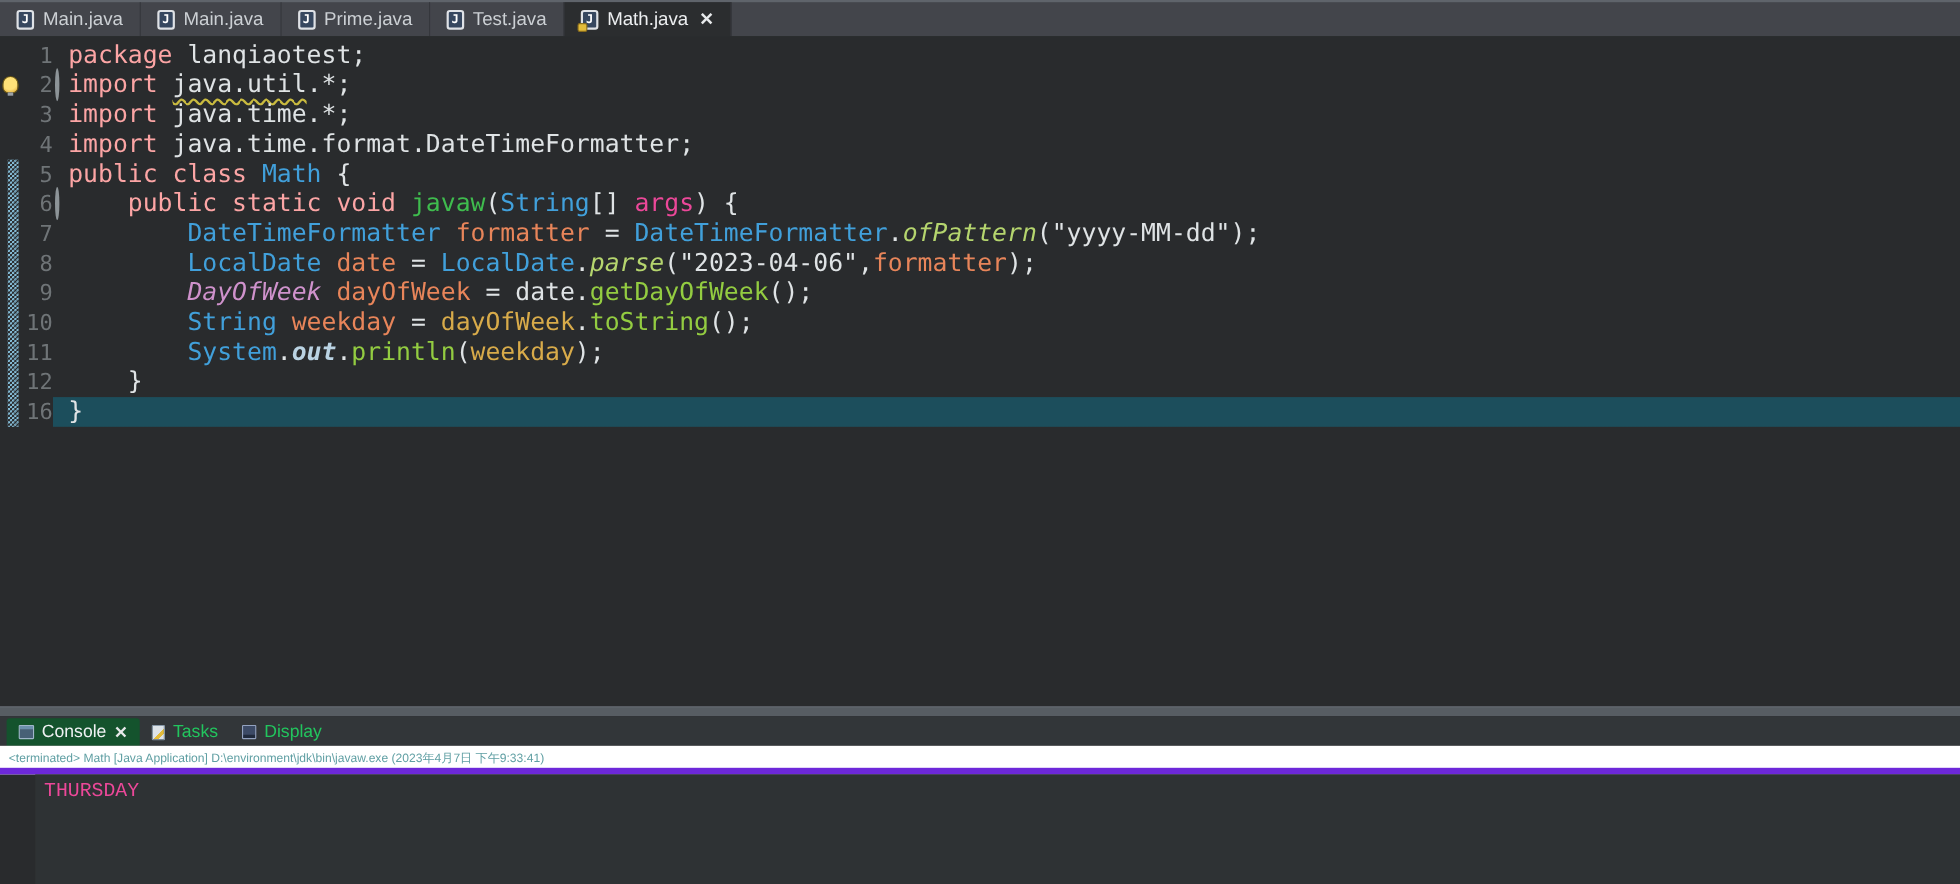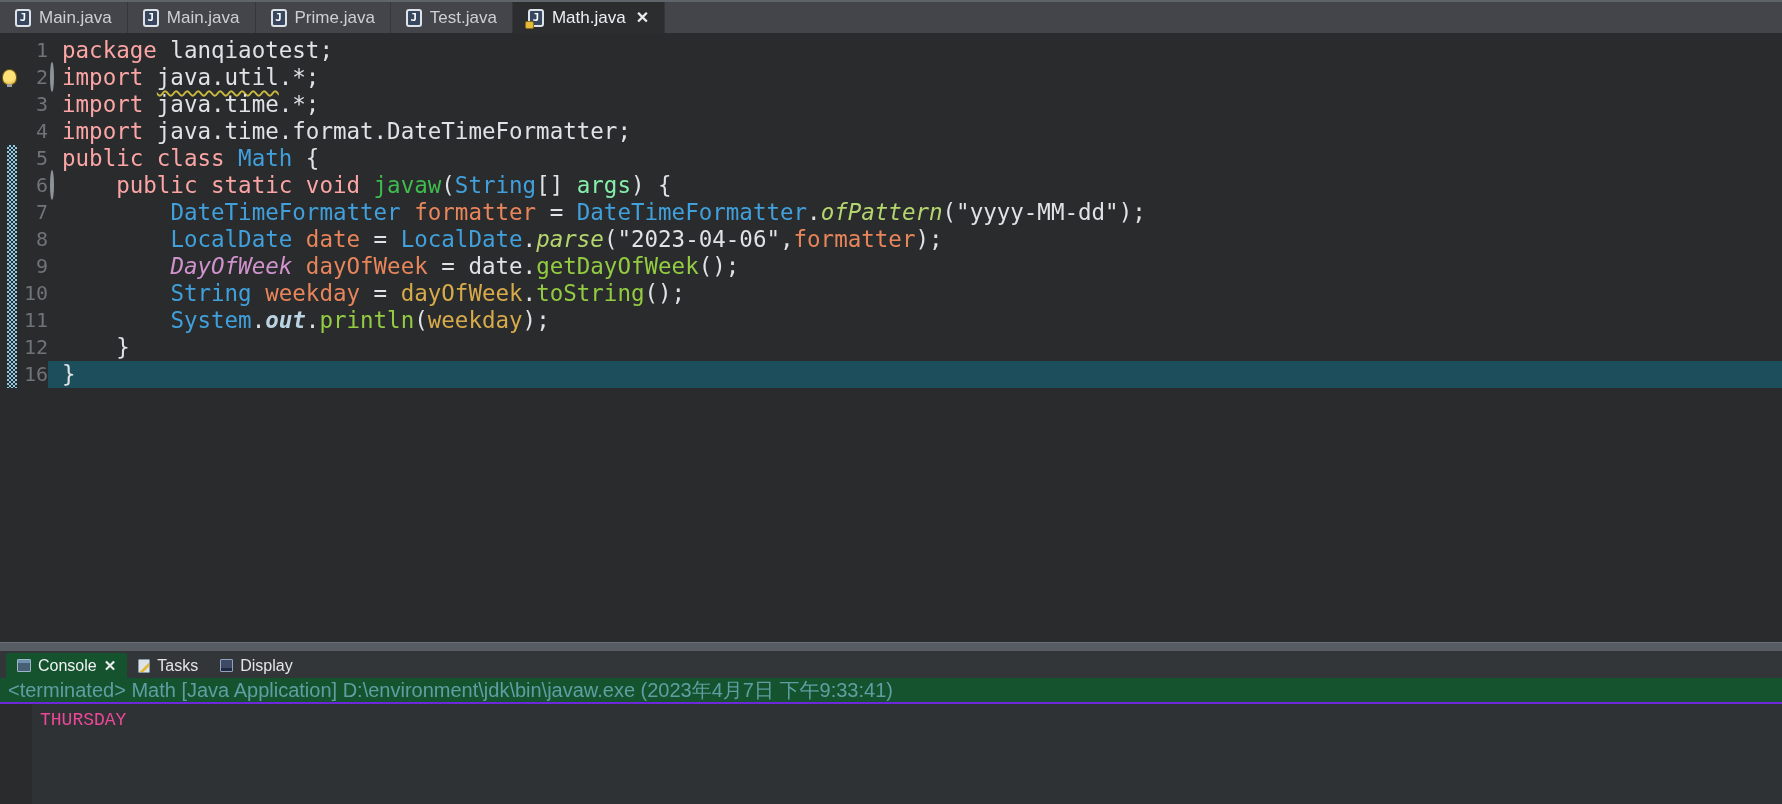--- a/index.html
+++ b/index.html
@@ -30,52 +30,52 @@
   .fold { width:9px; height:9px; border-radius:50%; border:2px solid #8d9498; background:#2c2e30; margin:8px 0 0 2px; }
   .code { white-space:pre; flex:1; }
 
   .kw       { color:#fca5a5; }
   .type     { color:#41a0db; }
   .methdecl { color:#3fbc4e; }
   .stmeth   { color:#b5d56e; font-style:italic;text-align:right; }
   .meth     { color:#93cc41; }
   .var      { color:#e8855a; }
   .ref      { color:#d8ab4a; }
-  .param    { color:#86efac; }
+  .param    { color:#ec4899; }
   .itype    { color:#cf92cc; font-style:italic; }
   .field    { color:#bad3e3; font-weight:bold; font-style:italic; }
   .str      { color:#dfe3e5; }
   .plain    { color:#dfe3e5; }
   .squig { text-decoration:underline wavy #c9ba3f; text-decoration-thickness:2px; text-underline-offset:5px; }
 
   .hatch { position:absolute; left:7px; top:112px; width:10px; height:243px;
      background-image:
        linear-gradient(45deg, #8ecbe8 25%, transparent 25%, transparent 75%, #8ecbe8 75%),
        linear-gradient(45deg, #8ecbe8 25%, transparent 25%, transparent 75%, #8ecbe8 75%);
      background-size:4px 4px; background-position:0 0,2px 2px; }
   .warnicon { position:absolute; left:2px; top:36px; width:15px; height:16px;
      background:radial-gradient(circle at 45% 35%, #ffe278 0 55%, #d89b2a 100%);
      border:1px solid #6e5a14; border-radius:50% 50% 40% 40%; }
   .warnicon:after { content:""; position:absolute; left:4px; bottom:-3px; width:5px; height:3px; background:#9aa0a5; }
 
   
   .sash { height:9px; flex:none; background:#575d63; border-top:1px solid #6b7178; }
   .ctabbar { height:27px; flex:none; background:#323639; display:flex; align-items:flex-end; padding-left:6px; font-size:16px; }
-  .ctab { display:flex; align-items:center; gap:7px; padding:0 11px; height:25px; color:#e5e5e5; }
+  .ctab { display:flex; align-items:center; gap:7px; padding:0 11px; height:25px; color:#22c55e; }
   .ctab.active { background:#14532d; color:#f0f2f4; border-radius:3px 3px 0 0; }
   .console-icon { width:14px; height:13px; flex:none; background:#476076; border:1px solid #9fb6c9;
                   box-shadow:inset 0 3px 0 #6c90ad; border-radius:1px; }
   .tasks-icon { width:12px; height:14px; flex:none; border:1px solid #8899a8; border-radius:1px;
                 background:linear-gradient(135deg,#dde3e8 55%, #e3bc3a 55% 75%, #dde3e8 75%); }
   .display-icon { width:13px; height:13px; flex:none; background:#3c4a66; border:1px solid #93a2c0;
                   box-shadow:inset 0 -3px 0 #202a3c; border-radius:1px; }
   .cclose { font-weight:bold; font-size:15px; color:#e8eaec; }
 
-  .status { height:26px; flex:none; line-height:24px; background:#14532d; color:#5f9fa3;
-            font-size:20px; padding-left:8px; border-bottom:2px solid #6d28d9; }
+  .status { height:26px; flex:none; line-height:24px; background:#ffffff; color:#5f9fa3;
+            font-size:11px; padding-left:8px; border-bottom:6px solid #6d28d9; }
   .output { flex:1; background:#2e3234; color:#ec4899; font:18px/22px "Liberation Mono", monospace; padding:5px 8px;margin-left:32px; }
 </style>
 </head>
 <body>
 
 <div class="window">
 
   <div class="tabbar">
       <div class="tab">
     <span class="jicon">J</span>

